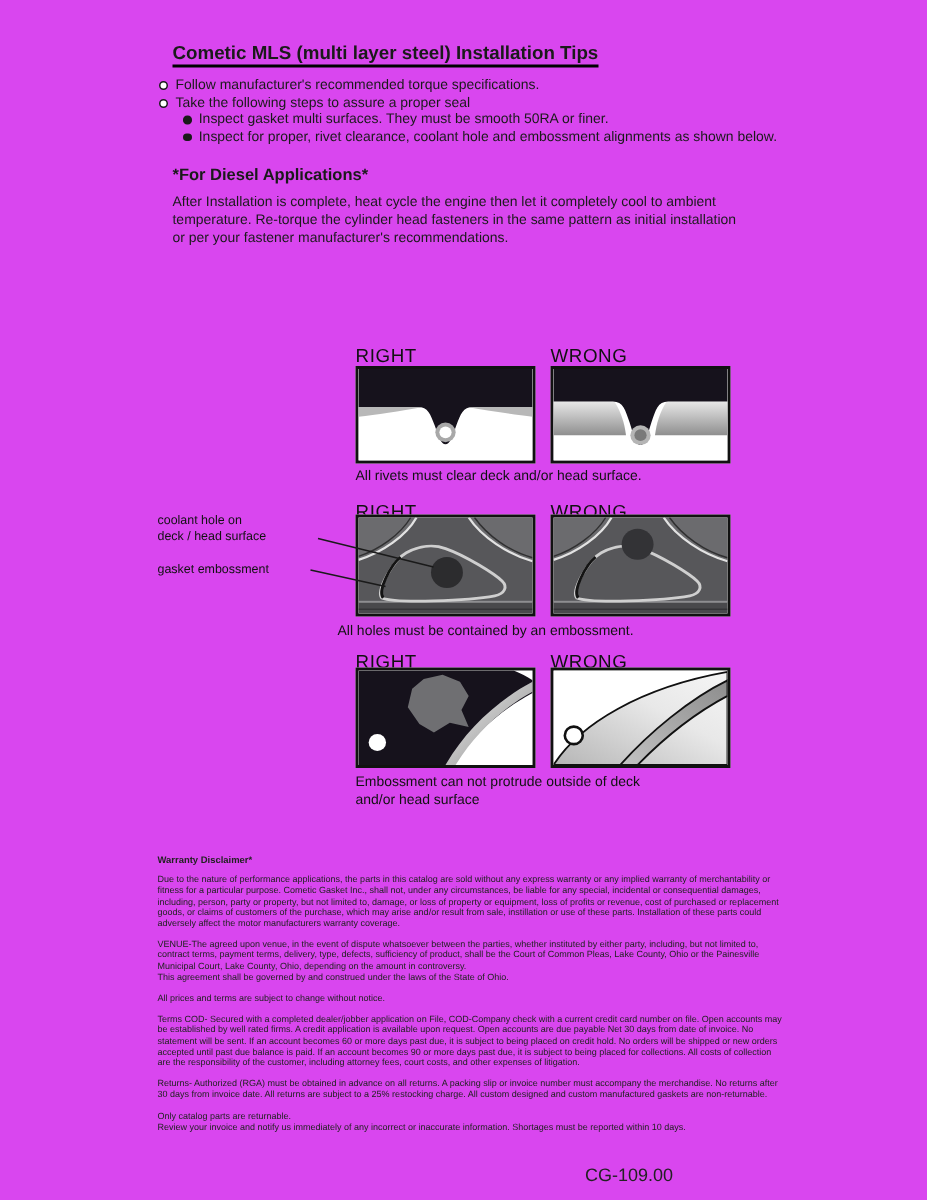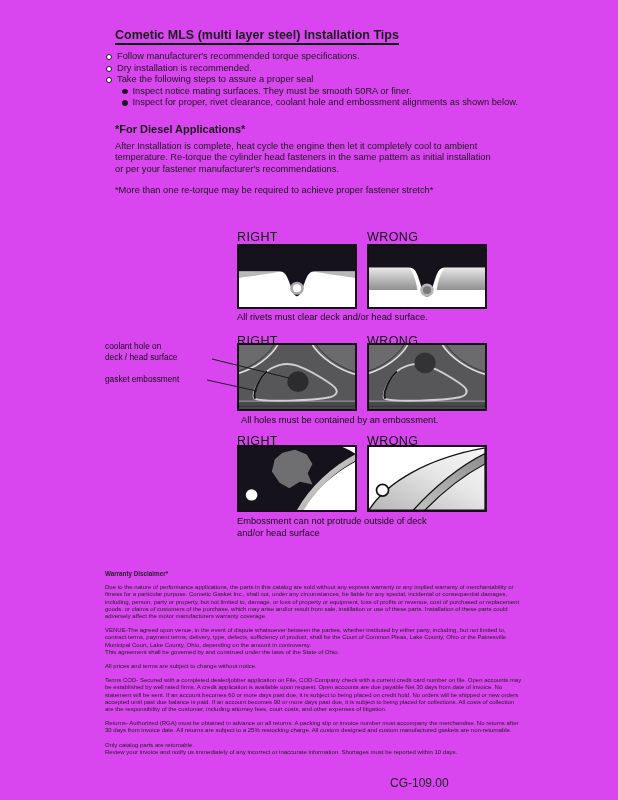--- a/index.html
+++ b/index.html
@@ -58,39 +58,34 @@
   <div class="main">
     <div class="title">Cometic MLS (multi layer steel) Installation Tips</div>
 
     <div class="bullets">
       <div class="b-row">
         <span class="mk"></span>
         <span>Follow manufacturer's recommended torque specifications.</span>
       </div>
       <div class="b-row">
         <span class="mk"></span>
-        <span>Dry installation is recommended.</span>
-      </div>
-      <div class="b-row">
-        <span class="mk"></span>
         <span>Take the following steps to assure a proper seal</span>
       </div>
       <div class="b-row sub">
         <span class="mk"></span>
-        <span>Inspect notice mating surfaces.  They must be smooth 50RA or finer.</span>
+        <span>Inspect gasket multi surfaces.  They must be smooth 50RA or finer.</span>
       </div>
       <div class="b-row sub">
         <span class="mk"></span>
         <span>Inspect for proper, rivet clearance, coolant hole and embossment alignments as shown below.</span>
       </div>
     </div>
 
     <div class="diesel-h">*For Diesel Applications*</div>
     <div class="para">After Installation is complete, heat cycle the engine then let it completely cool to ambient<br>temperature. Re-torque the cylinder head fasteners in the same pattern as initial installation<br>or per your fastener manufacturer's recommendations.</div>
-    <div class="note">*More than one re-torque may be required to achieve proper fastener stretch*</div>
   </div>
 
   <div class="figures">
 
     <div class="fig-label" style="left:132px;top:2px;">RIGHT</div>
     <div class="fig-label" style="left:262px;top:2px;">WRONG</div>
 
     <div class="fig-box" style="left:132px;top:16px;height:65px;">
       <svg viewBox="0 0 120 65" preserveAspectRatio="none">
         <rect width="120" height="65" fill="#ffffff"></rect>
@@ -156,21 +151,21 @@
         <path d="M36,0 C29,12 14,23 0,27.5" stroke="#222" stroke-width="1" fill="none" opacity="0.8"></path>
         <path d="M120,0 H76 C85,14 103,26 120,31 Z" fill="#6b6b6e"></path>
         <path d="M76,0 C85,14 103,26 120,31" stroke="#e2e2e2" stroke-width="1.6" fill="none"></path>
         <path d="M80,0 C89,13 104,24 120,28.5" stroke="#222" stroke-width="1" fill="none" opacity="0.8"></path>
         <path d="M16,57 C12,52 24,30 33,25 C42,20 52,19 60,22 C74,27 94,40 99,45 C103,49 101,54 94,55.5 C76,59 26,61 16,57 Z" fill="none" stroke="#cfcfcf" stroke-width="2"></path>
         <path d="M17,57 C13,52 22,34 29,28" fill="none" stroke="#141414" stroke-width="2"></path>
         <circle cx="58" cy="19" r="11" fill="#333336"></circle>
       </svg>
     </div>
 
-    <div class="fig-caption" style="left:136px;top:187px;">All holes must be contained by an embossment.</div>
+    <div class="fig-caption" style="left:120px;top:187px;">All holes must be contained by an embossment.</div>
 
     <div class="fig-label" style="left:132px;top:206px;">RIGHT</div>
     <div class="fig-label" style="left:262px;top:206px;">WRONG</div>
 
     <div class="fig-box" style="left:132px;top:217px;height:67px;">
       <svg viewBox="0 0 120 67" preserveAspectRatio="none">
         <defs>
           <linearGradient id="g3r" x1="0" y1="0" x2="1" y2="1">
             <stop offset="0" stop-color="#f0f0f0"></stop>
               <stop offset="1" stop-color="#8a8a8a"></stop>

